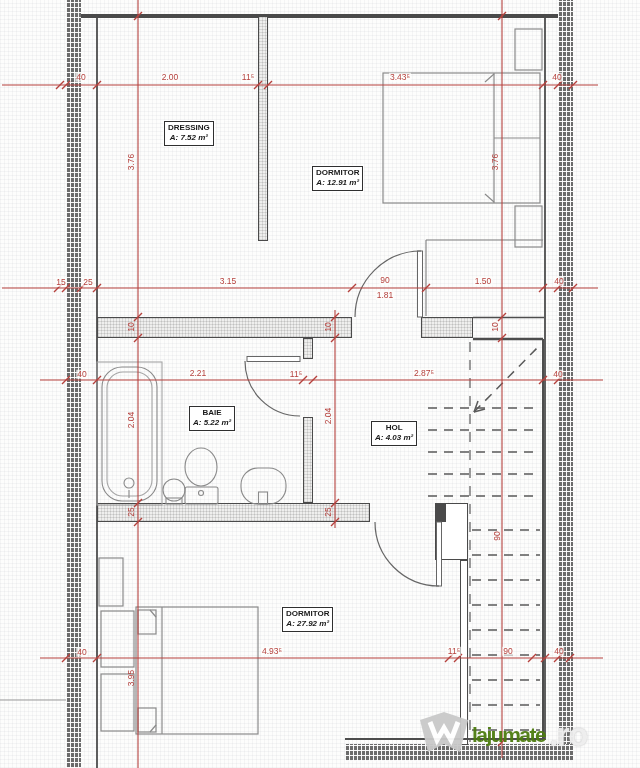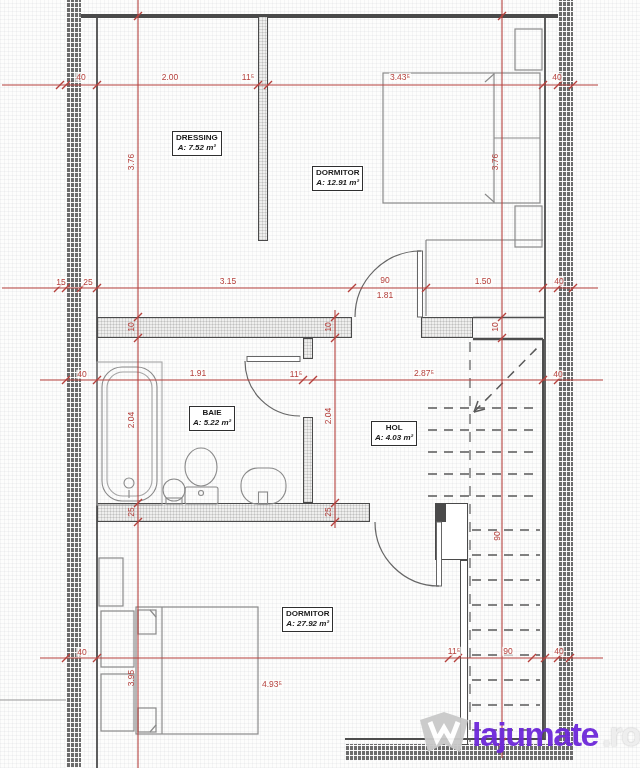--- a/index.html
+++ b/index.html
@@ -31,21 +31,21 @@
     line-height:1.3;white-space:nowrap;box-shadow:0 0 0 1px rgba(255,255,255,.8);}
   .roombox .area{font-weight:bold;font-style:italic;}
   
   .dim{position:absolute;z-index:3;color:#b5413d;font-size:8.5px;line-height:1;
     white-space:nowrap;transform:translate(-50%,-50%);background:rgba(253,253,252,0.75);
     padding:0 1px;}
   .dim.v{transform:translate(-50%,-50%) rotate(-90deg);background:none;}
   
   .watermark{position:absolute;z-index:4;display:flex;align-items:center;gap:4px;
     opacity:0.95;pointer-events:none;}
-  .wm-text{font-size:34px;font-weight:bold;letter-spacing:-1.5px;color:#6d28d9;line-height:1;text-align:right;}
+  .wm-text{font-size:21px;font-weight:bold;letter-spacing:-1.5px;color:#4d7c0f;line-height:1;text-align:right;}
   .wm-tld{font-size:33px;font-weight:bold;letter-spacing:-1.5px;line-height:1;
     color:#eeeeee;text-shadow:0 0 2px #b8b8b8;}
 </style>
 </head>
 <body>
 
 <div class="canvas">
   <div class="grid-bg"></div>
 
   <div class="abs brick" style="left:66px;top:0;width:15px;height:768px;"></div>
@@ -170,21 +170,21 @@
         M56,89L64,81 M62,89L70,81 M93,89L101,81 M254,89L262,81 M264,89L272,81 M539,89L547,81 M554,89L562,81 M569,89L577,81
         M54,292L62,284 M62,292L70,284 M77,292L85,284 M93,292L101,284 M348,292L356,284 M422,292L430,284 M539,292L547,284 M554,292L562,284 M569,292L577,284
         M62,384L70,376 M93,384L101,376 M299,384L307,376 M309,384L317,376 M539,384L547,376 M554,384L562,376
         M62,662L70,654 M93,662L101,654 M445,662L453,654 M454,662L462,654 M528,662L536,654 M541,662L549,654 M554,662L562,654 M566,662L574,654
         M134,20L142,12 M134,321L142,313 M134,342L142,334 M134,507L142,499 M134,526L142,518
         M331,321L339,313 M331,342L339,334 M331,507L339,499 M331,526L339,518
         M498,20L506,12 M498,321L506,313 M498,342L506,334 M498,746L506,738"></path>
     </g>
   </svg>
 
-  <div class="roombox" style="left:164px;top:131px;margin-left:8px;">
+  <div class="roombox" style="left:164px;top:121px;">
     <div>DRESSING</div>
     <div class="area">A: 7.52 m²</div>
   </div>
   <div class="roombox" style="left:312px;top:166px;">
     <div>DORMITOR</div>
     <div class="area">A: 12.91 m²</div>
   </div>
   <div class="roombox" style="left:189px;top:406px;">
     <div>BAIE</div>
     <div class="area">A: 5.22 m²</div>
@@ -206,27 +206,27 @@
 
   <span class="dim" style="left:61px;top:282px;">15</span>
   <span class="dim" style="left:88px;top:282px;">25</span>
   <span class="dim" style="left:228px;top:281px;">3.15</span>
   <span class="dim" style="left:385px;top:280px;">90</span>
   <span class="dim" style="left:385px;top:295px;">1.81</span>
   <span class="dim" style="left:483px;top:281px;">1.50</span>
   <span class="dim" style="left:559px;top:281px;">40</span>
 
   <span class="dim" style="left:82px;top:374px;">40</span>
-  <span class="dim" style="left:198px;top:373px;">1.91</span>
+  <span class="dim" style="left:198px;top:373px;">2.21</span>
   <span class="dim" style="left:296px;top:374px;">11⁵</span>
   <span class="dim" style="left:424px;top:373px;">2.87⁵</span>
   <span class="dim" style="left:558px;top:374px;">40</span>
 
   <span class="dim" style="left:82px;top:652px;">40</span>
-  <span class="dim" style="left:272px;top:651px;margin-top:33px;">4.93⁵</span>
+  <span class="dim" style="left:272px;top:651px;">4.93⁵</span>
   <span class="dim" style="left:454px;top:651px;">11⁵</span>
   <span class="dim" style="left:508px;top:651px;">90</span>
   <span class="dim" style="left:559px;top:651px;">40</span>
 
   <span class="dim v" style="left:131px;top:162px;">3.76</span>
   <span class="dim v" style="left:131px;top:327px;">10</span>
   <span class="dim v" style="left:131px;top:420px;">2.04</span>
   <span class="dim v" style="left:131px;top:512px;">25</span>
   <span class="dim v" style="left:131px;top:678px;">3.95</span>
 

